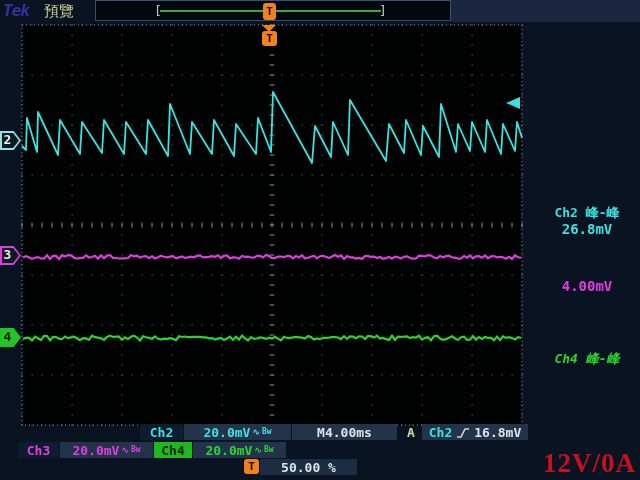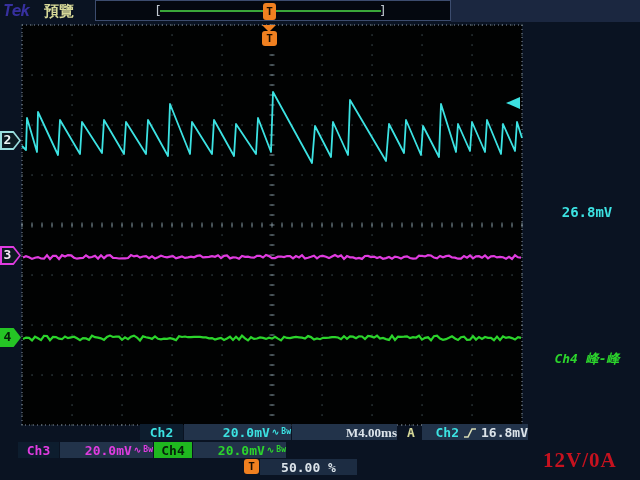--- a/index.html
+++ b/index.html
@@ -5,21 +5,21 @@
   * { margin:0; padding:0; box-sizing:border-box; }
   html,body { background:#000; }
   .screen {
     position:relative; width:640px; height:480px; overflow:hidden;
     background:#0a1322;
     font-family:"DejaVu Sans Mono", monospace; font-weight:bold;
   }
   
   .topbar-right-fill { position:absolute; left:451px; top:0; width:189px; height:22px; background:#1b2740; }
   .tek-logo { position:absolute; left:3px; top:1px; font-size:16px; color:#37309f; font-style:italic; letter-spacing:-1px; }
-  .mode-label { position:absolute; left:44px; top:2px; font-size:15px; color:#d6d898; font-family:"DejaVu Sans", sans-serif; font-weight:bold; }
+  .mode-label { position:absolute; left:44px; top:2px; font-size:15px; color:#d6d898; font-family:"DejaVu Sans", sans-serif; font-weight:normal; }
   .acqbar { position:absolute; left:95px; top:0; width:356px; height:21px; border:1px solid #3c4c6e; background:#04080f; }
   .acqline { position:absolute; left:64px; top:9px; width:221px; height:2px; background:#3aa83a; }
   .bracket { position:absolute; top:2px; font-size:13px; color:#c0c8d0; font-weight:normal; }
   .bracket.l { left:58px; } .bracket.r { left:283px; }
   .tbadge { position:absolute; display:flex; align-items:center; justify-content:center;
             background:#f08020; color:#1a0d00; border-radius:3px; font-size:11px; line-height:1; }
   .tbadge.bar { left:167px; top:2px; width:13px; height:17px; }
   
   .graticule { position:absolute; left:22px; top:25px; width:500px; height:400px; background:#010202; }
   .scope-svg { position:absolute; left:0; top:0; width:640px; height:480px; pointer-events:none; }
@@ -39,30 +39,30 @@
   .meas { position:absolute; left:534px; width:106px; text-align:center; font-size:13px; line-height:17px;
           font-family:"DejaVu Sans Mono", monospace; }
   .meas .val { font-size:14px;text-align:center; }
   .meas.m-ch2 { top:204px; color:#3ce2e2; }
   .meas.m-ch3 { top:278px; color:#e03ce0; }
   .meas.m-ch4 { top:350px; color:#2cd42c;font-style:italic; }
   
   .rbox { position:absolute; height:16px; display:flex; align-items:center; justify-content:center;
           font-size:13px; line-height:1; white-space:nowrap; }
   .bg-dark  { background:#0d1d2e; }
-  .bg-box   { background:#22334a;justify-content:flex-end; }
+  .bg-box   { background:#22334a; }
   .c-cyan { color:#3ce2e2; } .c-mag { color:#e03ce0; } .c-grn { color:#2cd42c; }
   .c-white { color:#dce4ea; } .c-khaki { color:#d6d898; }
   .mini { font-size:9px; margin-left:2px; align-self:center; }
   .mini.bw { font-size:8px; letter-spacing:0; }
   .slope-ic { margin:0 4px; }
   .tbadge.row3 { left:244px; top:459px; width:15px; height:15px; position:absolute; }
   
   .psu { position:absolute; left:543px; top:448px; font-family:"Liberation Serif","DejaVu Serif",serif;
-         font-weight:bold; font-size:21px; color:#c6121f; letter-spacing:1px; }
+         font-weight:bold; font-size:27px; color:#c6121f; letter-spacing:1px; }
 </style>
 </head>
 <body>
 
 <div class="screen">
 
   <div class="topbar-right-fill"></div>
   <span class="tek-logo">Tek</span>
   <span class="mode-label">預覽</span>
   <div class="acqbar">
@@ -1094,35 +1094,37 @@
     <div class="outer"></div>
     <div class="inner"></div>
     <div class="num">3</div>
   </div>
   <div class="chmark m4">
     <div class="outer" style="background:#25c425;"></div>
     <div class="num">4</div>
   </div>
 
   <div class="meas m-ch2">
+    <div><span>Ch2</span> <span>峰-峰</span></div>
     <div class="val">26.8mV</div>
   </div>
   <div class="meas m-ch3">
+    <div class="val">4.00mV</div>
   </div>
   <div class="meas m-ch4">
     <div><span>Ch4</span> <span>峰-峰</span></div>
   </div>
 
   <div class="rbox bg-dark c-cyan" style="left:140px; top:424px; width:43px;">Ch2</div>
   <div class="rbox bg-box c-cyan" style="left:184px; top:424px; width:107px;">
     <span>20.0mV</span>
       <span class="mini">∿</span>
       <span class="mini bw">Bw</span>
   </div>
-  <div class="rbox bg-box c-white" style="left:292px; top:424px; width:105px;font-family:Liberation Serif, serif;">M4.00ms</div>
+  <div class="rbox bg-box c-white" style="left:292px; top:424px; width:105px;">M4.00ms</div>
   <div class="rbox c-khaki" style="left:401px; top:424px; width:20px;">A</div>
   <div class="rbox bg-box" style="left:422px; top:424px; width:106px;">
     <span class="c-cyan">Ch2</span>
     <svg class="slope-ic" width="14" height="13">
       <polyline points="1,11 5,11 9,3 13,3" fill="none" stroke="#d8dcb4" stroke-width="1.6"></polyline>
     </svg>
     <span class="c-white">16.8mV</span>
   </div>
 
   <div class="rbox bg-dark c-mag" style="left:18px; top:442px; width:41px;">Ch3</div>

